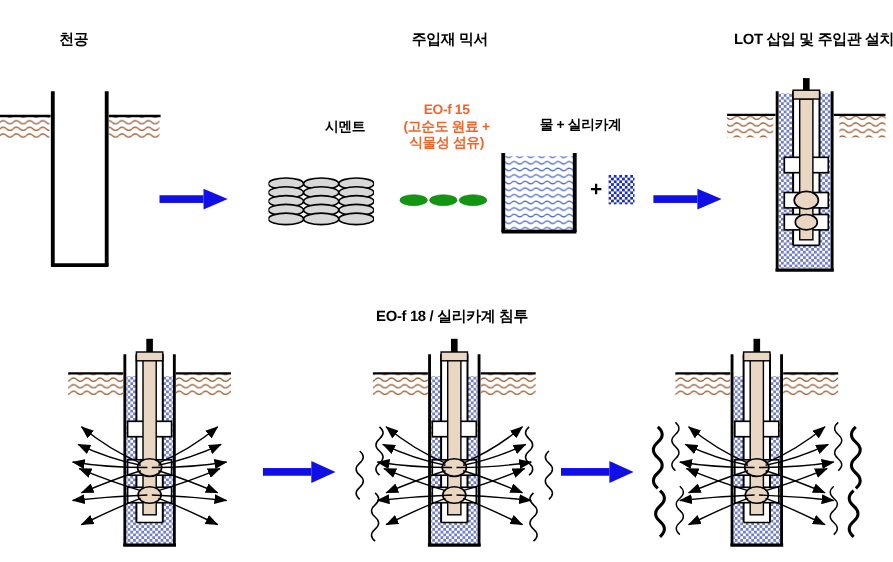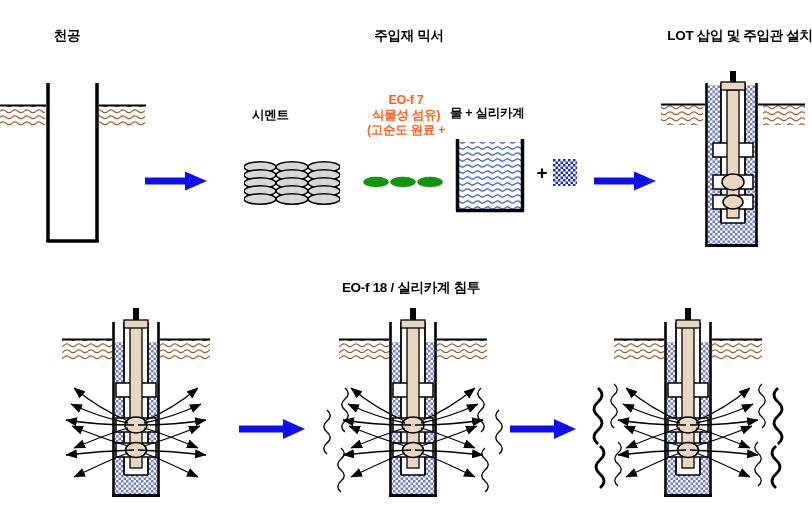--- a/index.html
+++ b/index.html
@@ -2,21 +2,21 @@
 <html style="--c-arrow_blue: #1010e6; --c-ground_brown: #9b5f35; --c-grout_blue: #6f7cc7; --c-pipe_tan: #ead7c3; --c-cement_gray: #d8d8d8; --c-fiber_green: #129612; --c-highlight_orange: #f2652a; --c-water_blue: #3b5bc0; --c-silica_navy: #1b2cb8;"><head>
 <meta charset="utf-8">
 <style>
   html,body{margin:0;padding:0;background:#fff;}
   #stage{
     position:relative;width:812px;height:511px;background:#fff;overflow:hidden;
     font-family:Liberation Sans, sans-serif;color:#000;
   }
   .abs{position:absolute;}
   .lbl{font-weight:bold;font-size:13.5px;text-align:center;line-height:16px;letter-spacing:-0.3px;}
-  .sublbl{font-weight:bold;font-size:12.5px;text-align:left;letter-spacing:-0.3px;}
+  .sublbl{font-weight:bold;font-size:12.5px;text-align:right;letter-spacing:-0.3px;}
   .orange{color:var(--c-highlight_orange,#f2652a);font-weight:bold;font-size:12.5px;
           text-align:center;line-height:15px;letter-spacing:-0.3px;}
   .plus{font-weight:bold;font-size:19px;text-align:center;}
   svg{display:block;}
 </style>
 </head>
 <body>
 
 <div id="stage">
 
@@ -76,23 +76,23 @@
       <ellipse cx="16" cy="30" rx="16" ry="5.2"></ellipse>
         <ellipse cx="48" cy="30" rx="16" ry="5.2"></ellipse>
         <ellipse cx="80" cy="30" rx="16" ry="5.2"></ellipse>
       <ellipse cx="16" cy="38" rx="16" ry="5.2"></ellipse>
         <ellipse cx="48" cy="38" rx="16" ry="5.2"></ellipse>
         <ellipse cx="80" cy="38" rx="16" ry="5.2"></ellipse>
     </g>
   </svg>
 
   <div class="abs orange" style="left:346px;top:93px;width:120px">
-    <div>EO-f 7</div>
+    <div>EO-f 15</div>
+    <div>(고순도 원료 +</div>
     <div>식물성 섬유)</div>
-    <div>(고순도 원료 +</div>
   </div>
 
   <svg class="abs" style="left:363px;top:174px" width="80" height="16" viewBox="0 0 80 16">
     <g fill="#129612" stroke="#0a7a0a" stroke-width="0.5">
       <ellipse cx="13" cy="8" rx="12.5" ry="5"></ellipse>
       <ellipse cx="40" cy="8" rx="12.5" ry="5"></ellipse>
       <ellipse cx="67" cy="8" rx="12.5" ry="5"></ellipse>
     </g>
   </svg>
 

